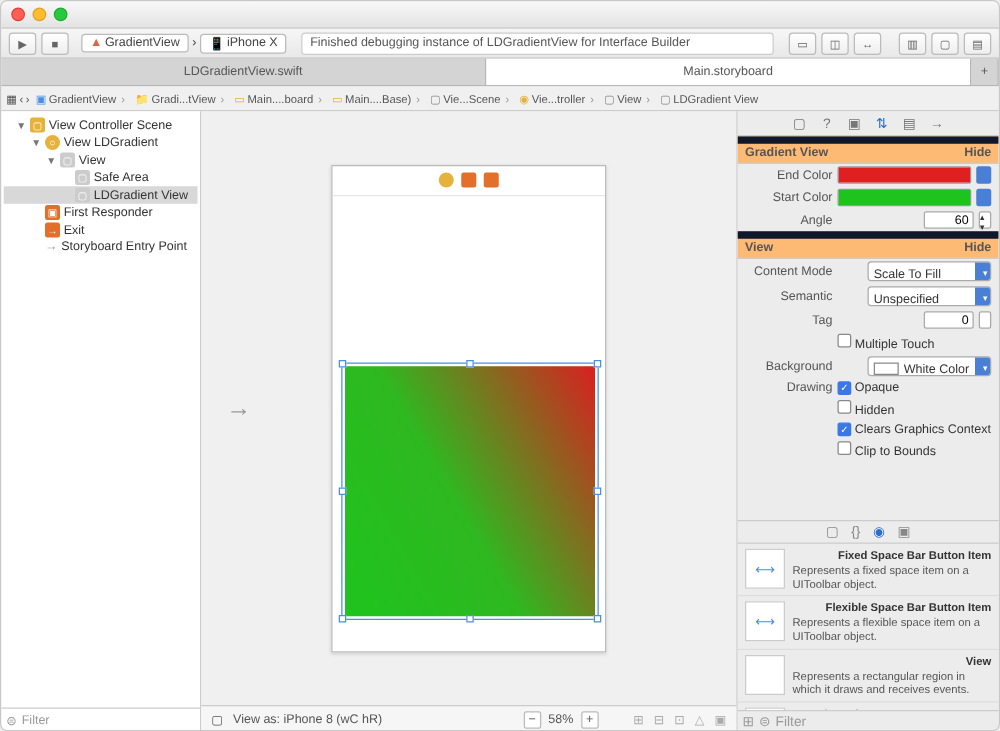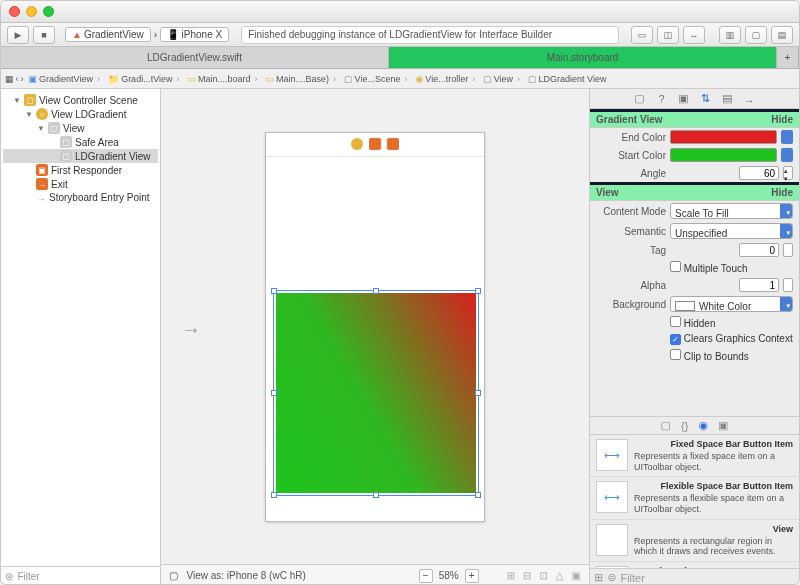--- a/index.html
+++ b/index.html
@@ -8,21 +8,21 @@
 .traffic { display: flex; gap: 6px; }
 .dot { width: 11px; height: 11px; border-radius: 50%; }
 .dot.r { background: #ff5f57; border:1px solid #e33e32;} .dot.y{background:#ffbd2e;border:1px solid #e0a128;} .dot.g{background:#28c940;border:1px solid #1dad2b;}
 .toolbar-top { height: 24px; background: linear-gradient(#f6f6f6,#e8e8e8); border-bottom:1px solid #c2c2c2; display:flex; align-items:center; padding:0 6px; gap:4px;}
 .tbtn { width:22px; height:18px; background:linear-gradient(#fff,#eee); border:1px solid #bbb; border-radius:3px; display:flex;align-items:center;justify-content:center; font-size:9px;color:#666;}
 .scheme { display:flex;align-items:center;gap:3px; margin-left:6px; font-size:10px; color:#444;}
 .scheme-seg { background:#fff;border:1px solid #bbb; border-radius:3px; padding:1px 6px;display:flex;align-items:center;gap:2px;}
 .status { flex:1; margin:0 8px; background:#fff;border:1px solid #ccc;border-radius:3px;height:18px;display:flex;align-items:center;padding:0 6px;font-size:10px;color:#555;}
 .tabs { height:22px; background:#d4d4d4; display:flex; border-bottom:1px solid #b5b5b5;}
 .tab { flex:1; display:flex;align-items:center;justify-content:center; border-right:1px solid #b5b5b5; font-size:10px; color:#555;}
-.tab.active { background:#22c55e; }
+.tab.active { background:#ffffff; }
 .tab.plus { flex:0 0 22px; }
 .jumpbar { height:20px; background:#f0f0f0; border-bottom:1px solid #ccc; display:flex;align-items:center;padding:0 4px;gap:2px;font-size:9px;color:#555;}
 .jseg { display:flex;align-items:center;gap:2px; padding:0 3px;}
 .jseg:after { content:"›"; color:#999; margin-left:2px;}
 .jseg:last-child:after{content:"";}
 .content { display:flex; height: calc(585px - 22px - 24px - 22px - 20px); }
 .navigator { width:160px; background:#fff; border-right:1px solid #ccc; display:flex;flex-direction:column;}
 .tree { flex:1; padding:4px 2px; font-size:10px;}
 .tree-row { display:flex;align-items:center; padding:1px 0; gap:3px;}
 .tree-row .disc{font-size:8px;color:#777;width:8px;}
@@ -43,27 +43,27 @@
 .h-w{left:-3px;top:50%;margin-top:-3px;}.h-e{right:-3px;top:50%;margin-top:-3px;}
 .h-sw{left:-3px;bottom:-3px;}.h-s{left:50%;bottom:-3px;margin-left:-3px;}.h-se{right:-3px;bottom:-3px;}
 .canvas-bottom { height:22px; border-top:1px solid #ccc; background:#f6f6f6;display:flex;align-items:center;gap:8px;padding:0 8px;font-size:10px;color:#555;}
 .zoom { display:flex;align-items:center;gap:6px;margin-left:auto;}
 .zbtn{width:14px;height:14px;border:1px solid #bbb;border-radius:2px;background:#fff;display:flex;align-items:center;justify-content:center;font-size:10px;}
 .inspector { width:210px; background:#ececec; border-left:1px solid #ccc; display:flex;flex-direction:column;}
 .insp-tabs { height:20px;border-bottom:1px solid #ccc;display:flex;align-items:center;justify-content:center;gap:8px;color:#777;}
 .insp-tabs span{width:14px;height:14px;display:flex;align-items:center;justify-content:center;font-size:11px;}
 .insp-tabs .active{color:#2a6cd4;}
 .insp-body { flex:1; overflow:hidden; font-size:10px;}
-.section-hdr { background:#86efac;border-top:3px solid #0f172a;border-bottom:1px solid #ccc;padding:2px 6px;font-weight:600;color:#555;display:flex;justify-content:space-between;}
+.section-hdr { background:#fdba74;border-top:6px solid #0f172a;border-bottom:1px solid #ccc;padding:2px 6px;font-weight:600;color:#555;display:flex;justify-content:space-between;}
 .prop-row { display:flex;align-items:center;padding:2px 6px;gap:4px;}
 .prop-label { width:70px;text-align:right;color:#555;}
 .prop-val { flex:1; }
 .color-well { height:14px;border:1px solid #999;border-radius:2px;display:flex;}
 .color-well .sw{flex:1;}
-.popup { height:16px;background:#fff;border:1px solid #aaa;border-radius:3px;display:flex;align-items:center;padding:4px 14px 0 4px;position:relative;font-size:10px;}
+.popup { height:16px;background:#fff;border:1px solid #aaa;border-radius:3px;display:flex;align-items:center;padding:4px 14px 0 4px;position:relative;font-size:10px;margin-left:24px;}
 .popup:after{content:"";position:absolute;right:0;top:0;bottom:0;width:12px;background:#4a7fd6;border-radius:0 2px 2px 0;}
 .popup:before{content:"▾";position:absolute;right:2px;color:#fff;font-size:7px;z-index:1;}
 .numfield { width:40px;height:14px;background:#fff;border:1px solid #aaa;border-radius:2px;text-align:right;padding:0 3px;font-size:10px;}
 .cb { width:11px;height:11px;border:1px solid #888;border-radius:2px;background:#fff;display:inline-flex;align-items:center;justify-content:center;font-size:8px;color:#fff;}
 .cb.on{background:#3b78e7;border-color:#3b78e7;}
 .library { border-top:1px solid #ccc; height:170px; display:flex;flex-direction:column;}
 .lib-tabs{height:18px;display:flex;align-items:center;justify-content:center;gap:10px;border-bottom:1px solid #ccc;color:#888;}
 .lib-items{flex:1;overflow:hidden;}
 .lib-item{display:flex;gap:6px;padding:4px 6px;border-bottom:1px solid #ddd;}
 .lib-icon{width:32px;height:32px;background:#fff;border:1px solid #ccc;flex-shrink:0;display:flex;align-items:center;justify-content:center;}
@@ -313,34 +313,31 @@
           <div class="prop-val" style="display:flex;justify-content:flex-end;">
             <input class="numfield" value="0" style="">
           </div>
           <div style="width:10px;height:14px;border:1px solid #aaa;border-radius:2px;background:#fff;"></div>
         </div>
       <div class="prop-row">
           <div class="prop-label"></div>
           <div class="prop-val"><span class="cb"></span> <span>Multiple Touch</span></div>
         </div>
       <div class="prop-row">
-          <div class="prop-label">Alpha</div>
-          <div class="prop-val" style="display:flex;justify-content:flex-end;">
-            <input class="numfield" value="1" style="">
-          </div>
-          <div style="width:10px;height:14px;border:1px solid #aaa;border-radius:2px;background:#fff;"></div>
-        </div>
-      <div class="prop-row">
           <div class="prop-label">Background</div>
           <div class="prop-val">
             <div class="popup">
               <span style="display:inline-block;width:20px;height:10px;background:#fff;border:1px solid #888;margin-right:4px;"></span>
               <span>White Color</span>
             </div>
           </div>
+        </div>
+      <div class="prop-row">
+          <div class="prop-label">Drawing</div>
+          <div class="prop-val"><span class="cb on">✓</span> <span>Opaque</span></div>
         </div>
       <div class="prop-row">
           <div class="prop-label"></div>
           <div class="prop-val"><span class="cb"></span> <span>Hidden</span></div>
         </div>
       <div class="prop-row">
           <div class="prop-label"></div>
           <div class="prop-val"><span class="cb on">✓</span> <span>Clears Graphics Context</span></div>
         </div>
       <div class="prop-row">

